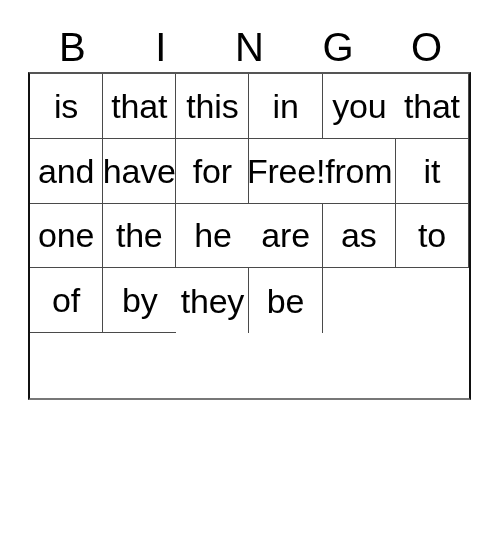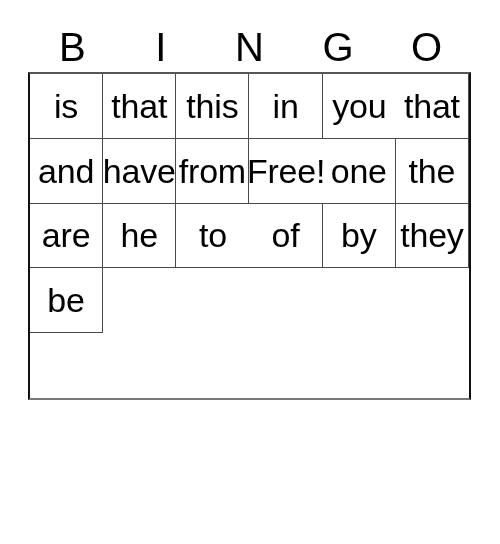--- a/index.html
+++ b/index.html
@@ -112,37 +112,46 @@
         <span class="cell-text">that</span>
       </div>
     <div class="cell">
         <span class="cell-text">and</span>
       </div>
     <div class="cell">
         <span class="cell-text">have</span>
       </div>
 
     <div class="cell">
+        <span class="cell-text">for</span>
+      </div>
+    <div class="cell">
+        <span class="cell-text">Free!</span>
+      </div>
+    <div class="cell">
         <span class="cell-text">from</span>
       </div>
     <div class="cell">
-        <span class="cell-text">Free!</span>
+        <span class="cell-text">it</span>
       </div>
 
     <div class="cell">
         <span class="cell-text">one</span>
       </div>
     <div class="cell">
         <span class="cell-text">the</span>
       </div>
     <div class="cell">
+        <span class="cell-text">he</span>
+      </div>
+    <div class="cell">
         <span class="cell-text">are</span>
       </div>
     <div class="cell">
-        <span class="cell-text">he</span>
+        <span class="cell-text">as</span>
       </div>
 
     <div class="cell">
         <span class="cell-text">to</span>
       </div>
     <div class="cell">
         <span class="cell-text">of</span>
       </div>
     <div class="cell">
         <span class="cell-text">by</span>

